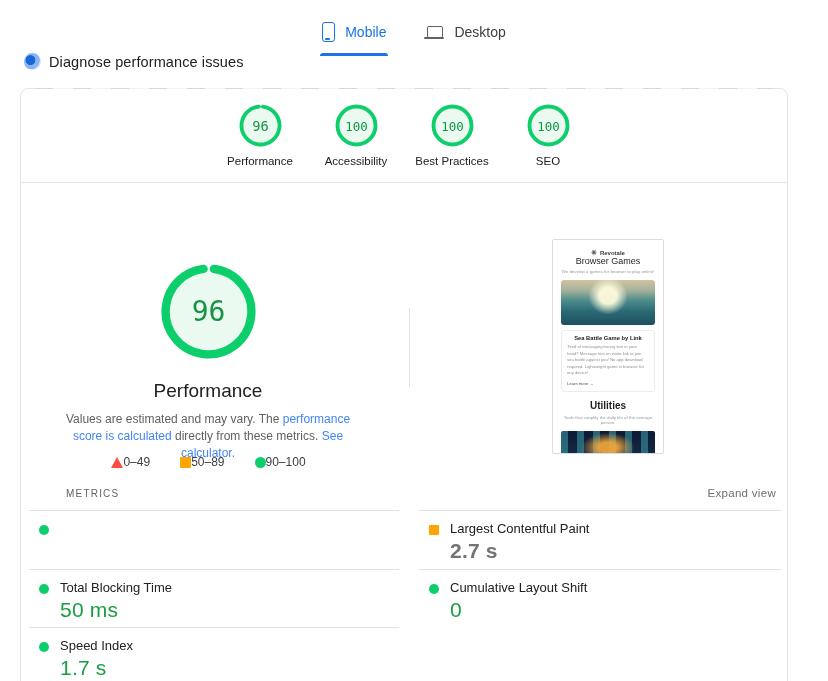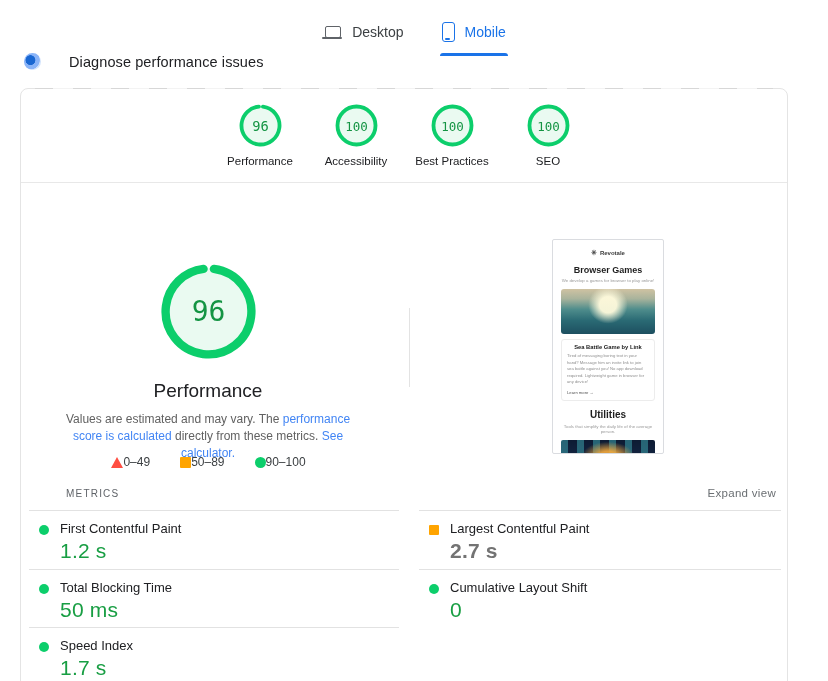--- a/index.html
+++ b/index.html
@@ -14,21 +14,21 @@
   .tab.active .tab-label { color:#1a73e8; }
   .tab.active::after { content:""; position:absolute; left:0; right:0; bottom:0; height:3px;
                        background:#1a73e8; border-radius:3px 3px 0 0; }
   .icon-phone { width:13px; height:20px; border:1.8px solid #1a73e8; border-radius:3px; position:relative; }
   .icon-phone::after { content:""; position:absolute; left:2px; bottom:1px; width:5px; height:1.8px; background:#1a73e8; border-radius:1px; }
   .icon-laptop { width:20px; height:15px; position:relative; margin-top:2px; }
   .icon-laptop::before { content:""; position:absolute; left:3px; top:0; width:14px; height:10px; border:1.8px solid #5f6368; border-radius:2px; }
   .icon-laptop::after { content:""; position:absolute; left:0; top:11px; width:20px; height:2.5px; background:#5f6368; border-radius:1px; }
 
   
-  .sec-header { position:absolute; top:53px; left:24px; display:flex; align-items:center; gap:28px; }
+  .sec-header { position:absolute; top:53px; left:24px; display:flex; align-items:center; gap:8px; }
   .sec-icon { width:17px; height:17px; border-radius:50%;
               background:radial-gradient(circle at 38% 42%, #1967d2 0 32%, #8ab4f8 36% 62%, #d2e3fc 66% 100%); }
   .sec-title { font-size:14.5px; font-weight:500; color:#202124; letter-spacing:.1px; }
 
   
   .card { position:absolute; left:20px; top:88px; width:768px; height:620px;
           background:#fff; border:1px solid #e4e4e4; border-radius:8px; }
   .card::before { content:""; position:absolute; top:-1px; left:14px; right:14px; height:1px;
                   background:repeating-linear-gradient(90deg,#d7d7d7 0 18px, #f3f3f3 18px 38px); }
 
@@ -58,21 +58,21 @@
   .dot { width:11px; height:11px; background:#0cce6b; border-radius:50%; }
 
   .v-sep { position:absolute; left:388px; top:219px; width:1px; height:79px; background:#e3e3e3; }
 
   
   .thumb { position:absolute; left:531px; top:150px; width:112px; height:215px;
            border:1px solid #dadce0; border-radius:2px; background:#fff; overflow:hidden; cursor:pointer; }
   .t-brand { margin-top:9px; display:flex; justify-content:center; align-items:center; gap:3px;
              font-size:6px; font-weight:700; color:#3a3a3a; }
   .t-gear { font-size:7px; color:#444; line-height:1; }
-  .t-h1 { margin-top:9px; text-align:center; font-size:9px; font-weight:700; color:#1f1f1f; }
+  .t-h1 { margin-top:0; text-align:center; font-size:9px; font-weight:400; color:#1f1f1f; }
   .t-sub { margin-top:3px; text-align:center; font-size:4.4px; color:#9a9a9a; padding:0 8px; }
   .t-img1 { margin:6px 8px 0; height:45px; border-radius:3px;
             background:
               radial-gradient(ellipse 30% 60% at 50% 35%, rgba(255,250,220,.95) 0 30%, rgba(255,244,200,0) 70%),
               linear-gradient(180deg,#cfc2a2 0%, #a8b39c 22%, #4f8d8c 45%, #2a6a74 70%, #1d4f60 100%); }
   .t-card { margin:5px 8px 0; border:1px solid #ececec; border-radius:3px; padding:4px 5px 5px; background:#fff; }
   .t-card-title { text-align:center; font-size:5.8px; font-weight:700; color:#222; }
   .t-card-text { margin-top:3px; font-size:4.2px; line-height:1.55; color:#8f8f8f; }
   .t-card-link { margin-top:4px; font-size:4.2px; color:#555; }
   .t-h2 { margin-top:8px; text-align:center; font-size:10px; font-weight:700; color:#1f1f1f; }
@@ -98,27 +98,27 @@
   .mvalue { margin-top:3px; font-size:21px; letter-spacing:.2px; }
   .mvalue.good { color:#189e43; }
   .mvalue.average { color:#737373;font-weight:bold; }
 </style>
 </head>
 <body>
 
 <div class="stage">
 
   <div class="tabs">
+    <div class="tab active">
+      <span class="icon-phone"></span>
+      <span class="tab-label">Mobile</span>
+    </div>
     <div class="tab">
       <span class="icon-laptop"></span>
       <span class="tab-label">Desktop</span>
-    </div>
-    <div class="tab active">
-      <span class="icon-phone"></span>
-      <span class="tab-label">Mobile</span>
     </div>
   </div>
 
   <div class="sec-header">
     <span class="sec-icon"></span>
     <span class="sec-title">Diagnose performance issues</span>
   </div>
 
   <div class="card">
 
@@ -199,24 +199,20 @@
 
     <div class="metrics-bar">
       <span class="metrics-label">METRICS</span>
       <span class="expand-link">Expand view</span>
     </div>
 
     <div class="mcols">
       <div class="mcol">
         <div class="mrow">
           <span class="micon good"></span>
-          <div>
-            <div class="mname">First Contentful Paint</div>
-            <div class="mvalue good">1.2 s</div>
-          </div>
         </div>
         <div class="mrow">
           <span class="micon good"></span>
           <div>
             <div class="mname">Total Blocking Time</div>
             <div class="mvalue good">50 ms</div>
           </div>
         </div>
         <div class="mrow">
           <span class="micon good"></span>

